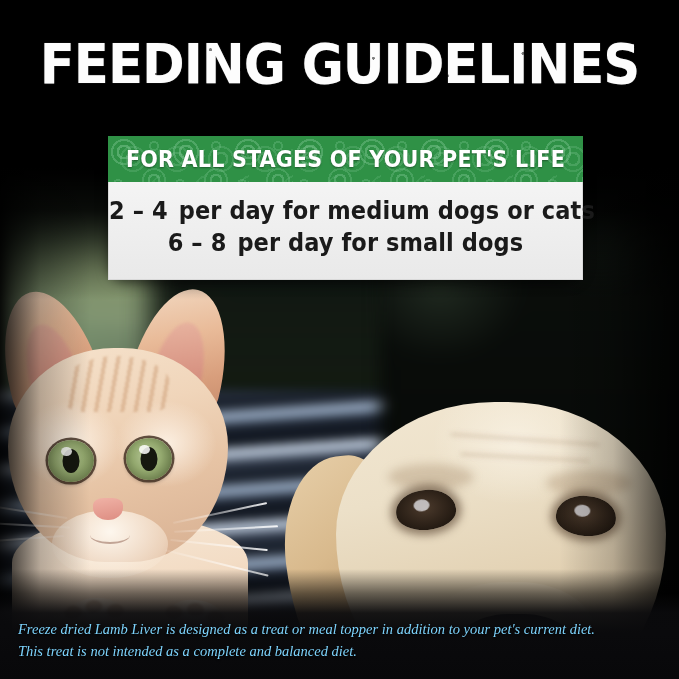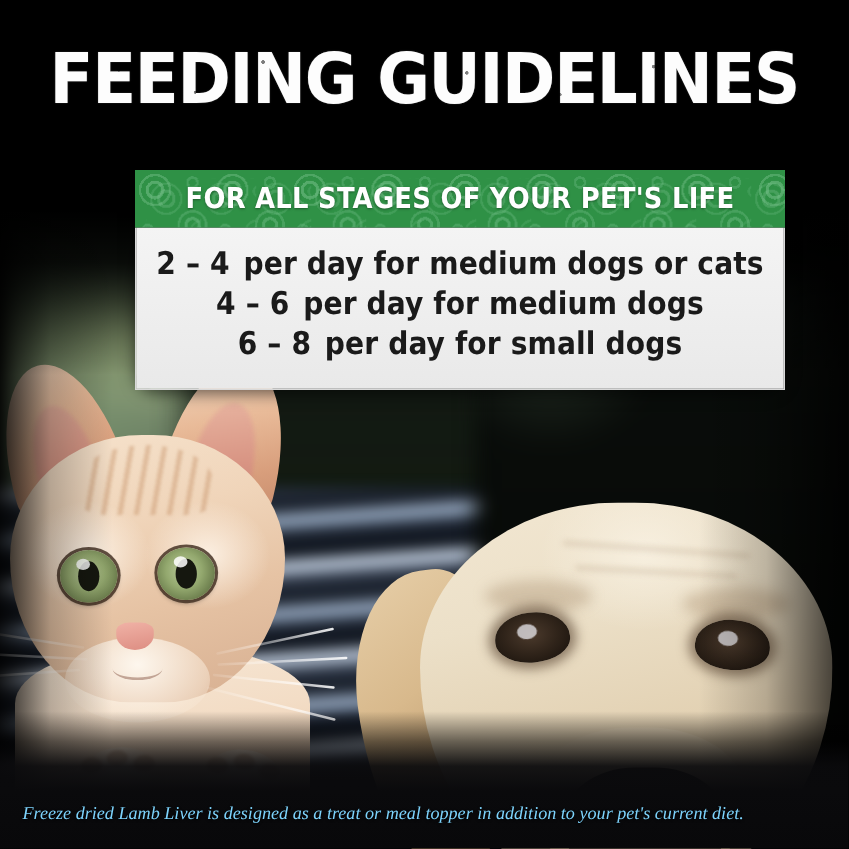--- a/index.html
+++ b/index.html
@@ -235,21 +235,21 @@
       radial-gradient(circle at 44% 70%, rgba(0,0,0,.45) 0 1px, rgba(0,0,0,0) 1.5px),
       radial-gradient(circle at 55% 36%, rgba(0,0,0,.5) 0 1.2px, rgba(0,0,0,0) 1.6px),
       radial-gradient(circle at 66% 64%, rgba(0,0,0,.45) 0 1px, rgba(0,0,0,0) 1.4px),
       radial-gradient(circle at 77% 28%, rgba(0,0,0,.5) 0 1.2px, rgba(0,0,0,0) 1.6px),
       radial-gradient(circle at 86% 58%, rgba(0,0,0,.45) 0 1px, rgba(0,0,0,0) 1.4px);
     mix-blend-mode:normal;
   }
 
   
   .panel {
-    position:absolute; left:108px; top:136px; width:520px;
+    position:absolute; left:108px; top:136px; width:475px;
     box-shadow:0 3px 12px rgba(0,0,0,.55);
     border-radius:18px;
   }
   .banner {
     position:relative; height:46px; overflow:hidden;
     background:#2f9146;
     display:flex; align-items:center; justify-content:center;
   }
   .banner-swirls {
     position:absolute; inset:0;
@@ -386,26 +386,24 @@
       <div class="banner-swirls"></div>
       <div class="banner-swirls b2"></div>
       <div class="banner-text">FOR ALL STAGES OF YOUR PET'S LIFE</div>
     </div>
 
     <div class="infobox">
       <div class="feed-line">
         <span class="amt">2 – 4</span><span>per day for medium dogs or cats</span>
       </div>
       <div class="feed-line">
-        <span class="amt">4 – 6</span><span>per day for medium dogs</span>
-      </div>
-      <div class="feed-line">
         <span class="amt">6 – 8</span><span>per day for small dogs</span>
       </div>
     </div>
 
   </div>
 
   <div class="disclaimer">
     <div>Freeze dried Lamb Liver is designed as a treat or meal topper in addition to your pet's current diet.</div>
+    <div>This treat is not intended as a complete and balanced diet.</div>
   </div>
 
 </div>
 
 </body></html>

